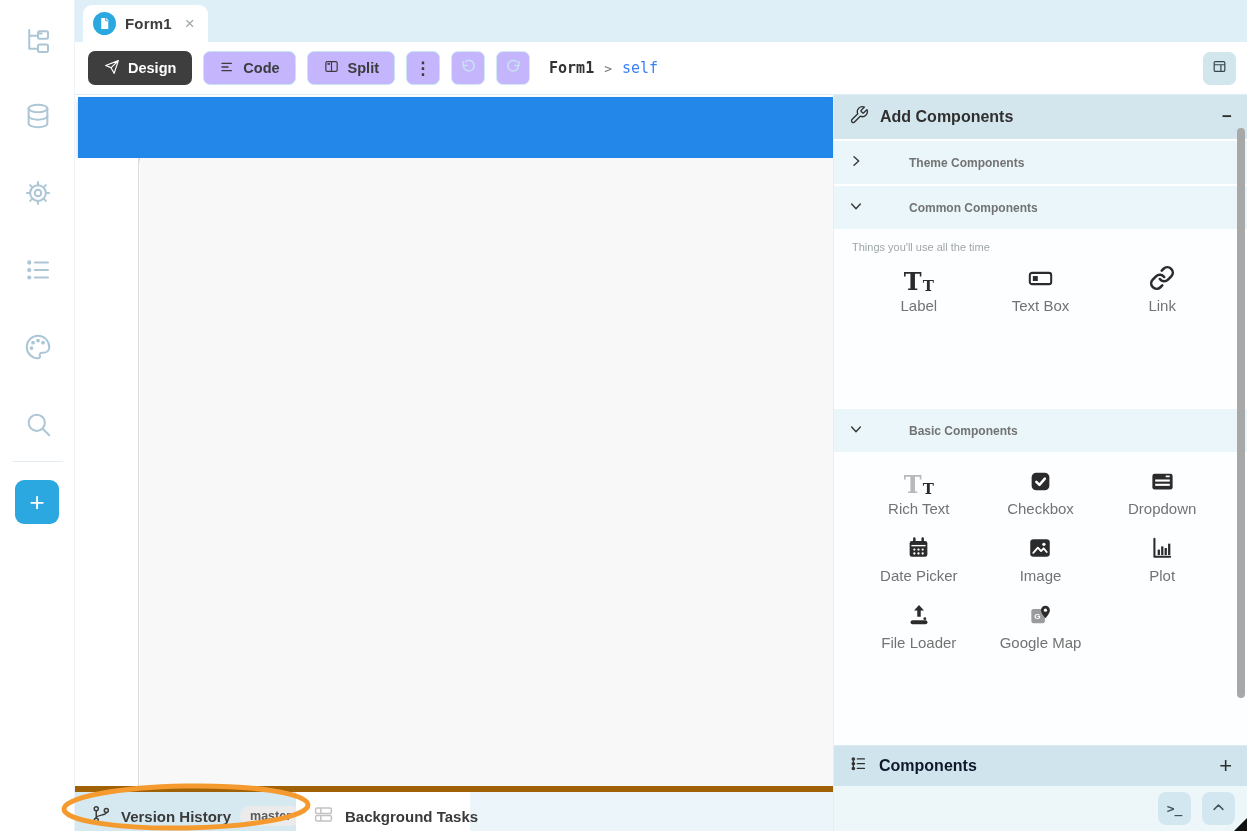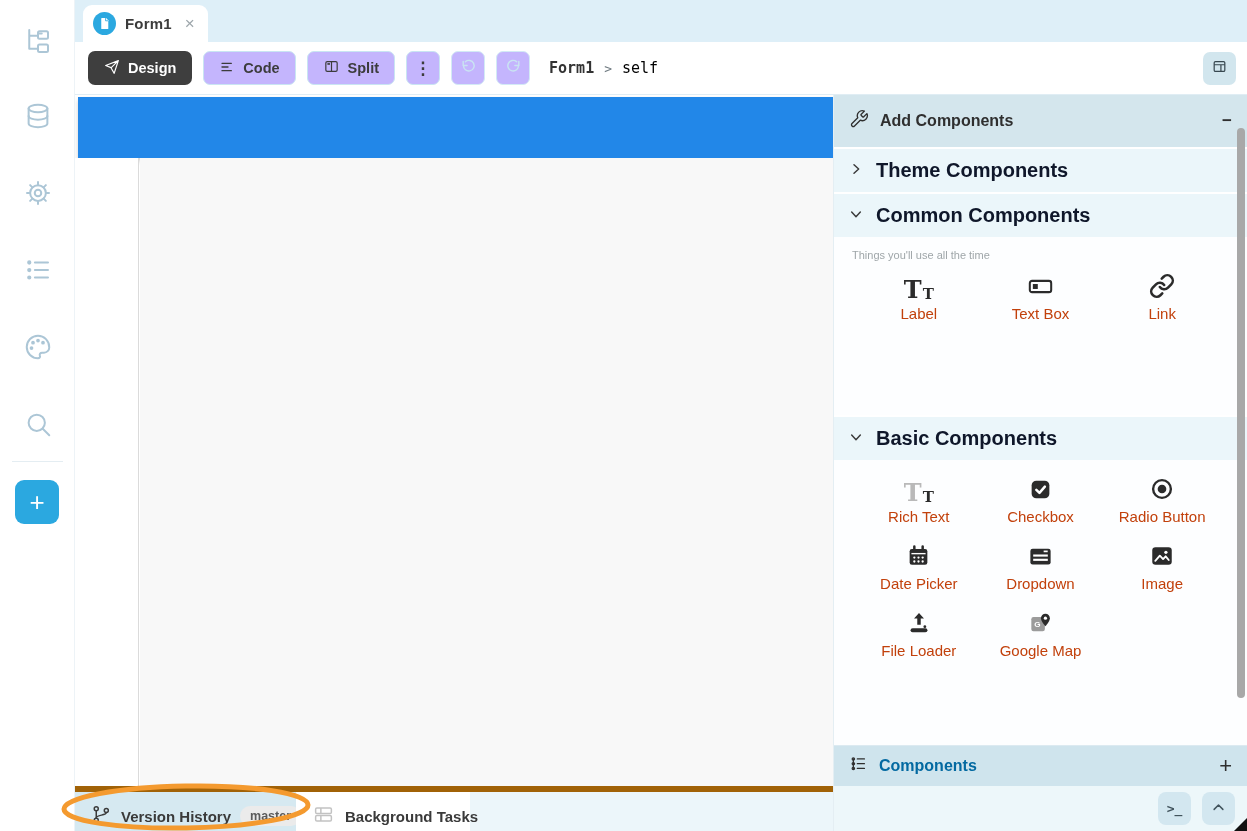--- a/index.html
+++ b/index.html
@@ -24,49 +24,49 @@
   
   .toolbar { position:absolute; left:75px; right:0; top:42px; height:53px; background:#fff; border-bottom:1px solid #E0EDF4; display:flex; align-items:center; padding-left:13px; gap:11px; z-index:4; }
   .btn { height:34px; display:flex; align-items:center; gap:8px; border-radius:7px; font-size:14.5px; font-weight:700; cursor:pointer; }
   .btn-dark { background:#3E3E3E; color:#fff; padding:15px 16px; }
   .btn-light { background:#c4b5fd; color:#3C3C3C; border:1.5px solid #C9E5F2; padding:0 15px; }
   .btn-sq { width:34px; justify-content:center; padding:0; }
   .kebab { font-size:17px; font-weight:700; color:#3C3C3C; letter-spacing:0; }
   .breadcrumb { margin-left:8px; font-family:"DejaVu Sans Mono", monospace; font-size:15px; display:flex; gap:10px; align-items:center; }
   .bc-form { font-weight:700; color:#333; }
   .bc-sep { color:#6F7competent; color:#6F7A80; font-size:13px; }
-  .bc-self { color:#000000; }
+  .bc-self { color:#3b82f6; }
   .panel-toggle { position:absolute; right:11px; top:10px; width:33px; height:33px; background:#D2E6EE; border-radius:7px; display:flex; align-items:center; justify-content:center; cursor:pointer; }
 
   
   .canvas { position:absolute; left:75px; top:95px; width:758px; height:691px; background:#fff; }
   .canvas-bluebar { position:absolute; left:3px; right:0; top:2px; height:61px; background:#2287E8; box-shadow:0 3px 5px rgba(0,0,0,.18); cursor:pointer; }
   .canvas-gutter { position:absolute; left:0; top:63px; width:64px; bottom:0; background:#fff; border-right:1px solid #DBDBDB; }
   .canvas-form { position:absolute; left:65px; right:0; top:63px; bottom:0; background:#F8F8F8; cursor:pointer; }
 
   
   .panel { position:absolute; left:833px; right:0; top:95px; bottom:0; background:#fff; border-left:1px solid #E4EEF3; }
-  .panel-header { height:52px; background:#D4E6ED; display:flex; align-items:center; gap:11px; padding:0 15px; }
+  .panel-header { height:44px; background:#D4E6ED; display:flex; align-items:center; gap:11px; padding:0 15px; }
   .panel-header .ph-title { font-size:16px; font-weight:700; color:#2F2F2F; flex:1; }
   .collapse-glyph { font-size:17px; font-weight:700; color:#2F2F2F; cursor:pointer; }
   .section-row { height:43px; margin-top:2px; background:#EBF6FA; display:flex; align-items:center; gap:12px; padding-left:14px; cursor:pointer; }
-  .section-label { font-size:20px; font-weight:600; color:#0f172a; }
+  .section-label { font-size:12px; font-weight:600; color:#737373;margin-left:33px; }
   .gridblock { overflow:hidden; background:#FDFEFF; }
   .gb-common { height:178px; }
   .gb-basic { height:293px; padding-top:8px; }
   .grid-subtitle { margin:12px 0 4px 18px; font-size:11px; color:#9FA6A9; }
   .cgrid { display:grid; grid-template-columns:repeat(3,1fr); row-gap:2px; padding:0 24px; }
   .cell { height:62px; display:flex; flex-direction:column; align-items:center; justify-content:center; gap:3px; cursor:pointer; }
   .cico { height:32px; display:flex; align-items:center; justify-content:center; }
-  .clabel { font-size:15px; color:#c2410c; white-space:nowrap; }
+  .clabel { font-size:15px; color:#737373; white-space:nowrap; }
   .tt { font-family:"DejaVu Serif", serif; font-weight:700; color:#2B2B2B; font-size:24px; line-height:1; display:flex; align-items:flex-end; }
   .tt .t2 { font-size:15px; margin-left:1px; }
   .tt-gray .t1 { color:#B9B9B9; }
   .panel-footer { position:absolute; left:0; right:0; bottom:45px; height:41px; background:#CFE4ED; display:flex; align-items:center; gap:11px; padding:0 15px; border-top:1px solid #DCEAF1; }
-  .panel-footer .pf-title { font-size:16px; font-weight:700; color:#0369a1; flex:1; }
+  .panel-footer .pf-title { font-size:16px; font-weight:700; color:#0f172a; flex:1; }
   .pf-plus { font-size:22px; font-weight:400; color:#2F2F2F; cursor:pointer; line-height:1; }
   .panel-strip { position:absolute; left:0; right:0; bottom:0; height:45px; background:#EDF7FA; display:flex; align-items:center; justify-content:flex-end; gap:11px; padding-right:12px; }
   .strip-btn { width:33px; height:33px; border-radius:8px; background:#D3E7F0; display:flex; align-items:center; justify-content:center; cursor:pointer; color:#41535C; font-size:13px; font-weight:700; font-family:"DejaVu Sans Mono", monospace; }
   .panel-scrollbar { position:absolute; right:2px; top:33px; width:8px; height:570px; background:#A8A8A8; border-radius:4px; cursor:pointer; }
 
   
   .bottombar { position:absolute; left:75px; top:786px; width:758px; height:54px; background:#ECF6FA; border-top:6px solid #a16207; }
   .vh-section { position:absolute; left:0; top:0; bottom:0; width:221px; background:#D6E9F1; display:flex; align-items:center; gap:9px; padding-left:16px; cursor:pointer; }
   .vh-label { font-size:15px; font-weight:700; color:#3A3A3A; white-space:nowrap; }
   .vh-badge { background:#EBEBEB; border-radius:11px; padding:3px 10px; font-size:12.5px; font-weight:600; color:#5A5A5A; }
@@ -276,26 +276,28 @@
           <div class="cico">
               <svg width="25" height="25" viewBox="0 0 24 24">
                 <rect x="3.5" y="3.5" width="17" height="17" rx="4.5" fill="#2B2B2B"></rect>
                 <polyline points="8 12.3 11 15.2 16.2 9.3" fill="none" stroke="#fff" stroke-width="2.4" stroke-linecap="round" stroke-linejoin="round"></polyline>
               </svg>
             </div>
           <div class="clabel">Checkbox</div>
         </div>
         <div class="cell">
           <div class="cico">
-              <svg width="26" height="26" viewBox="0 0 24 24">
-                <circle cx="12" cy="12" r="8.2" fill="none" stroke="#2B2B2B" stroke-width="2.2"></circle>
-                <circle cx="12" cy="12" r="4" fill="#2B2B2B"></circle>
-              </svg>
-            </div>
-          <div class="clabel">Radio Button</div>
+              <svg width="27" height="27" viewBox="0 0 24 24">
+                <rect x="3" y="5" width="18" height="14" rx="2" fill="#2B2B2B"></rect>
+                <rect x="5.5" y="10.2" width="13" height="1.9" fill="#fff"></rect>
+                <rect x="5.5" y="14" width="13" height="1.9" fill="#fff"></rect>
+                <rect x="14.8" y="6.7" width="3.6" height="1.5" fill="#fff"></rect>
+              </svg>
+            </div>
+          <div class="clabel">Dropdown</div>
         </div>
         <div class="cell">
           <div class="cico">
               <svg width="25" height="25" viewBox="0 0 24 24">
                 <path d="M8 2.5v4M16 2.5v4" stroke="#2B2B2B" stroke-width="2.4" stroke-linecap="round"></path>
                 <rect x="3.5" y="4.8" width="17" height="15.2" rx="2.2" fill="#2B2B2B"></rect>
                 <rect x="5.2" y="8.6" width="13.6" height="1.3" fill="#fff"></rect>
                 <g fill="#fff">
                   <circle cx="8" cy="13" r="1.1"></circle>
                   <circle cx="12" cy="13" r="1.1"></circle>
@@ -303,38 +305,41 @@
                   <circle cx="8" cy="16.8" r="1.1"></circle>
                   <circle cx="12" cy="16.8" r="1.1"></circle>
                   <circle cx="16" cy="16.8" r="1.1"></circle>
                 </g>
               </svg>
             </div>
           <div class="clabel">Date Picker</div>
         </div>
         <div class="cell">
           <div class="cico">
-              <svg width="27" height="27" viewBox="0 0 24 24">
-                <rect x="3" y="5" width="18" height="14" rx="2" fill="#2B2B2B"></rect>
-                <rect x="5.5" y="10.2" width="13" height="1.9" fill="#fff"></rect>
-                <rect x="5.5" y="14" width="13" height="1.9" fill="#fff"></rect>
-                <rect x="14.8" y="6.7" width="3.6" height="1.5" fill="#fff"></rect>
-              </svg>
-            </div>
-          <div class="clabel">Dropdown</div>
-        </div>
-        <div class="cell">
-          <div class="cico">
               <svg width="26" height="26" viewBox="0 0 24 24">
                 <rect x="3" y="4" width="18" height="16" rx="3" fill="#2B2B2B"></rect>
                 <path d="M5.8 16.5l4.2-4.8 3 3.2 2.4-2.6 2.8 3.4" fill="none" stroke="#fff" stroke-width="1.7" stroke-linecap="round" stroke-linejoin="round"></path>
                 <circle cx="15.6" cy="8.6" r="1.5" fill="#fff"></circle>
               </svg>
             </div>
           <div class="clabel">Image</div>
+        </div>
+        <div class="cell">
+          <div class="cico">
+              <svg width="26" height="26" viewBox="0 0 24 24">
+                <path d="M5 3.5v16.5M5 20h14.5" fill="none" stroke="#2B2B2B" stroke-width="1.9" stroke-linecap="round"></path>
+                <g fill="#2B2B2B">
+                  <rect x="8" y="13.5" width="2.1" height="5"></rect>
+                  <rect x="11.2" y="10.5" width="2.1" height="8"></rect>
+                  <rect x="14.4" y="12" width="2.1" height="6.5"></rect>
+                  <rect x="17.6" y="8" width="2.1" height="10.5"></rect>
+                </g>
+              </svg>
+            </div>
+          <div class="clabel">Plot</div>
         </div>
         <div class="cell">
           <div class="cico">
               <svg width="26" height="26" viewBox="0 0 24 24" fill="#2B2B2B">
                 <path d="M12 2.8l-4.6 5h3v5.7h3.2V7.8h3z"></path>
                 <rect x="4.2" y="16.8" width="15.6" height="3.8" rx="1.9"></rect>
                 <circle cx="17.4" cy="15.4" r="1.3"></circle>
               </svg>
             </div>
           <div class="clabel">File Loader</div>

